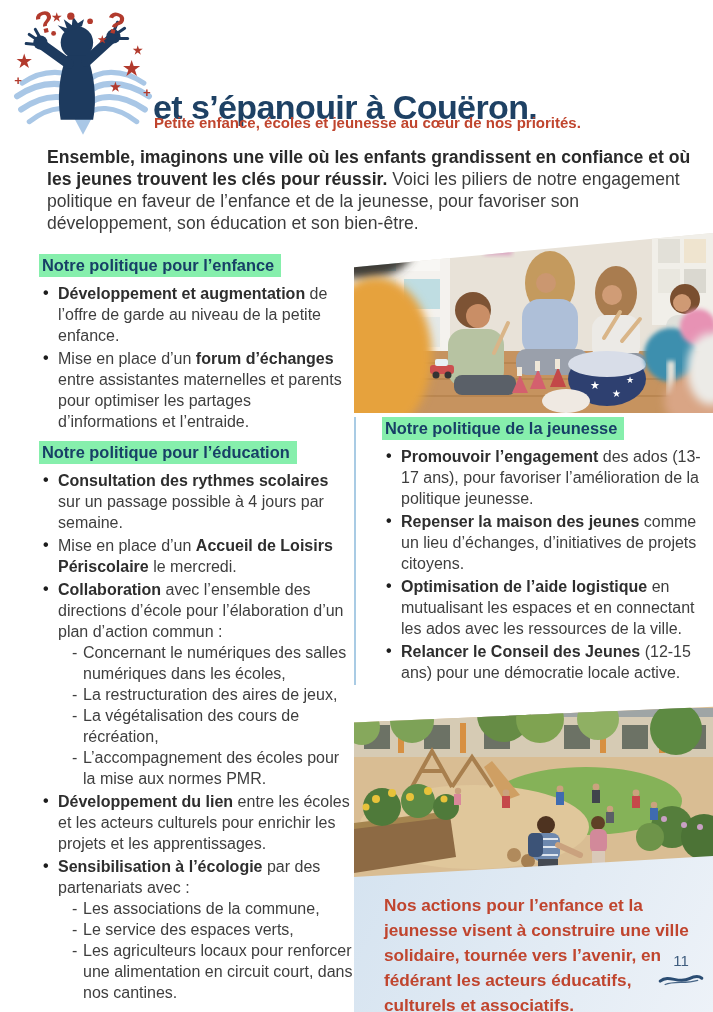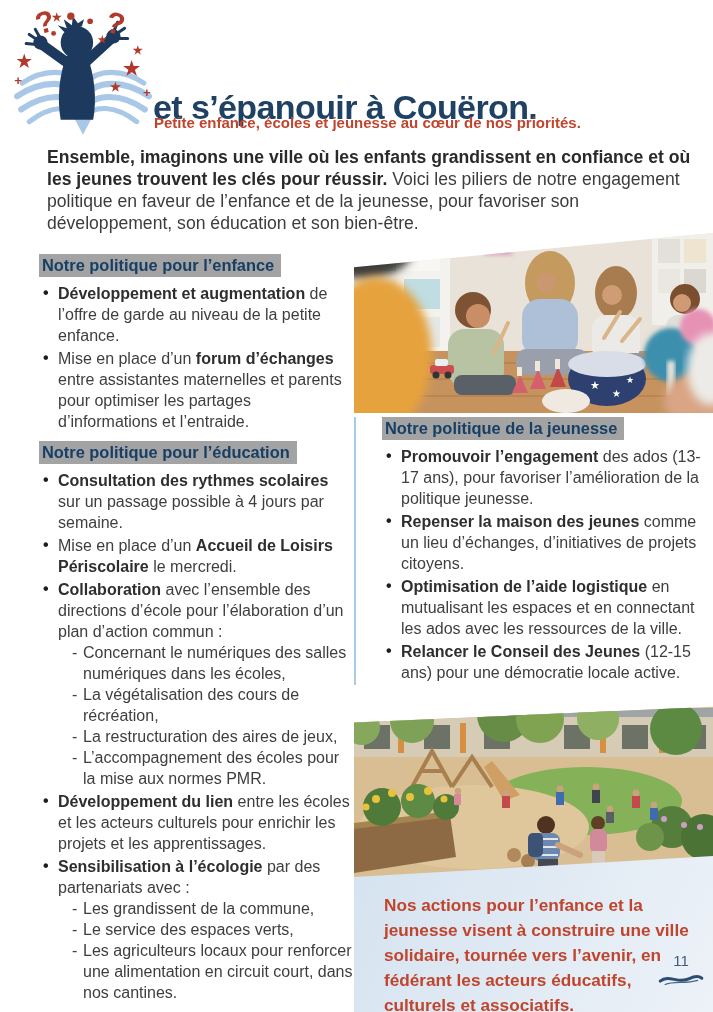--- a/index.html
+++ b/index.html
@@ -14,21 +14,21 @@
             font-size:15px;font-weight:bold;color:#c0452e;}
   .intro{position:absolute;left:42px;top:141px;width:662px;margin:5px;
          font-size:17.6px;line-height:22px;color:#3c3c3c;}
   .intro .b{font-weight:bold;color:#2a2a2a;}
 
   
   .col-left{position:absolute;left:42px;top:254px;width:312px;}
   .jeunesse-block{position:absolute;left:354px;top:417px;width:331px;
                   border-left:2px solid #a9cbe4;padding-left:29px;}
 
-  .sec-head{display:inline-block;background:#a3a3a3;color:#173f66;font-weight:bold;
+  .sec-head{display:inline-block;background:#86efac;color:#173f66;font-weight:bold;
             font-size:16.4px;line-height:20px;padding:1px 7px 2px 3px;margin-left:-3px;}
   ul.bullets{list-style:none;margin:6px 0 0;padding:0;font-size:16px;line-height:21px;color:#3e3e3e;}
   .bullets li{position:relative;padding-left:16px;margin:0 0 2px;}
   .bullets li::before{content:"\2022";position:absolute;left:1px;top:-1px;color:#1d1d1d;font-weight:bold;}
   .bullets .b{font-weight:bold;color:#2e2e2e;}
   .sub{position:relative;padding-left:11px;margin-left:14px;}
   .sub::before{content:"-";position:absolute;left:0;top:0;color:#3e3e3e;}
   .sec-gap{margin-top:9px;}
 
   
@@ -122,27 +122,27 @@
       </ul>
     </section>
 
     <section class="sec-gap">
       <span class="sec-head">Notre politique pour l’éducation</span>
       <ul class="bullets">
         <li><span class="b">Consultation des rythmes scolaires</span><span> sur un passage possible à 4 jours par semaine.</span></li>
         <li><span>Mise en place d’un </span><span class="b">Accueil de Loisirs Périscolaire</span><span> le mercredi.</span></li>
         <li><span class="b">Collaboration</span><span> avec l’ensemble des directions d’école pour l’élaboration d’un plan d’action commun :</span>
           <div class="sub">Concernant le numériques des salles numériques dans les écoles,</div>
+          <div class="sub">La restructuration des aires de jeux,</div>
           <div class="sub">La végétalisation des cours de récréation,</div>
-          <div class="sub">La restructuration des aires de jeux,</div>
           <div class="sub">L’accompagnement des écoles pour la mise aux normes PMR.</div>
         </li>
         <li><span class="b">Développement du lien</span><span> entre les écoles et les acteurs culturels pour enrichir les projets et les apprentissages.</span></li>
         <li><span class="b">Sensibilisation à l’écologie</span><span> par des partenariats avec :</span>
-          <div class="sub">Les grandissent de la commune,</div>
+          <div class="sub">Les associations de la commune,</div>
           <div class="sub">Le service des espaces verts,</div>
           <div class="sub">Les agriculteurs locaux pour renforcer une alimentation en circuit court, dans nos cantines.</div>
         </li>
       </ul>
     </section>
   </div>
 
   <div class="photo-top">
     <svg viewBox="0 0 359 180" preserveAspectRatio="none" aria-hidden="true">
       <defs>

